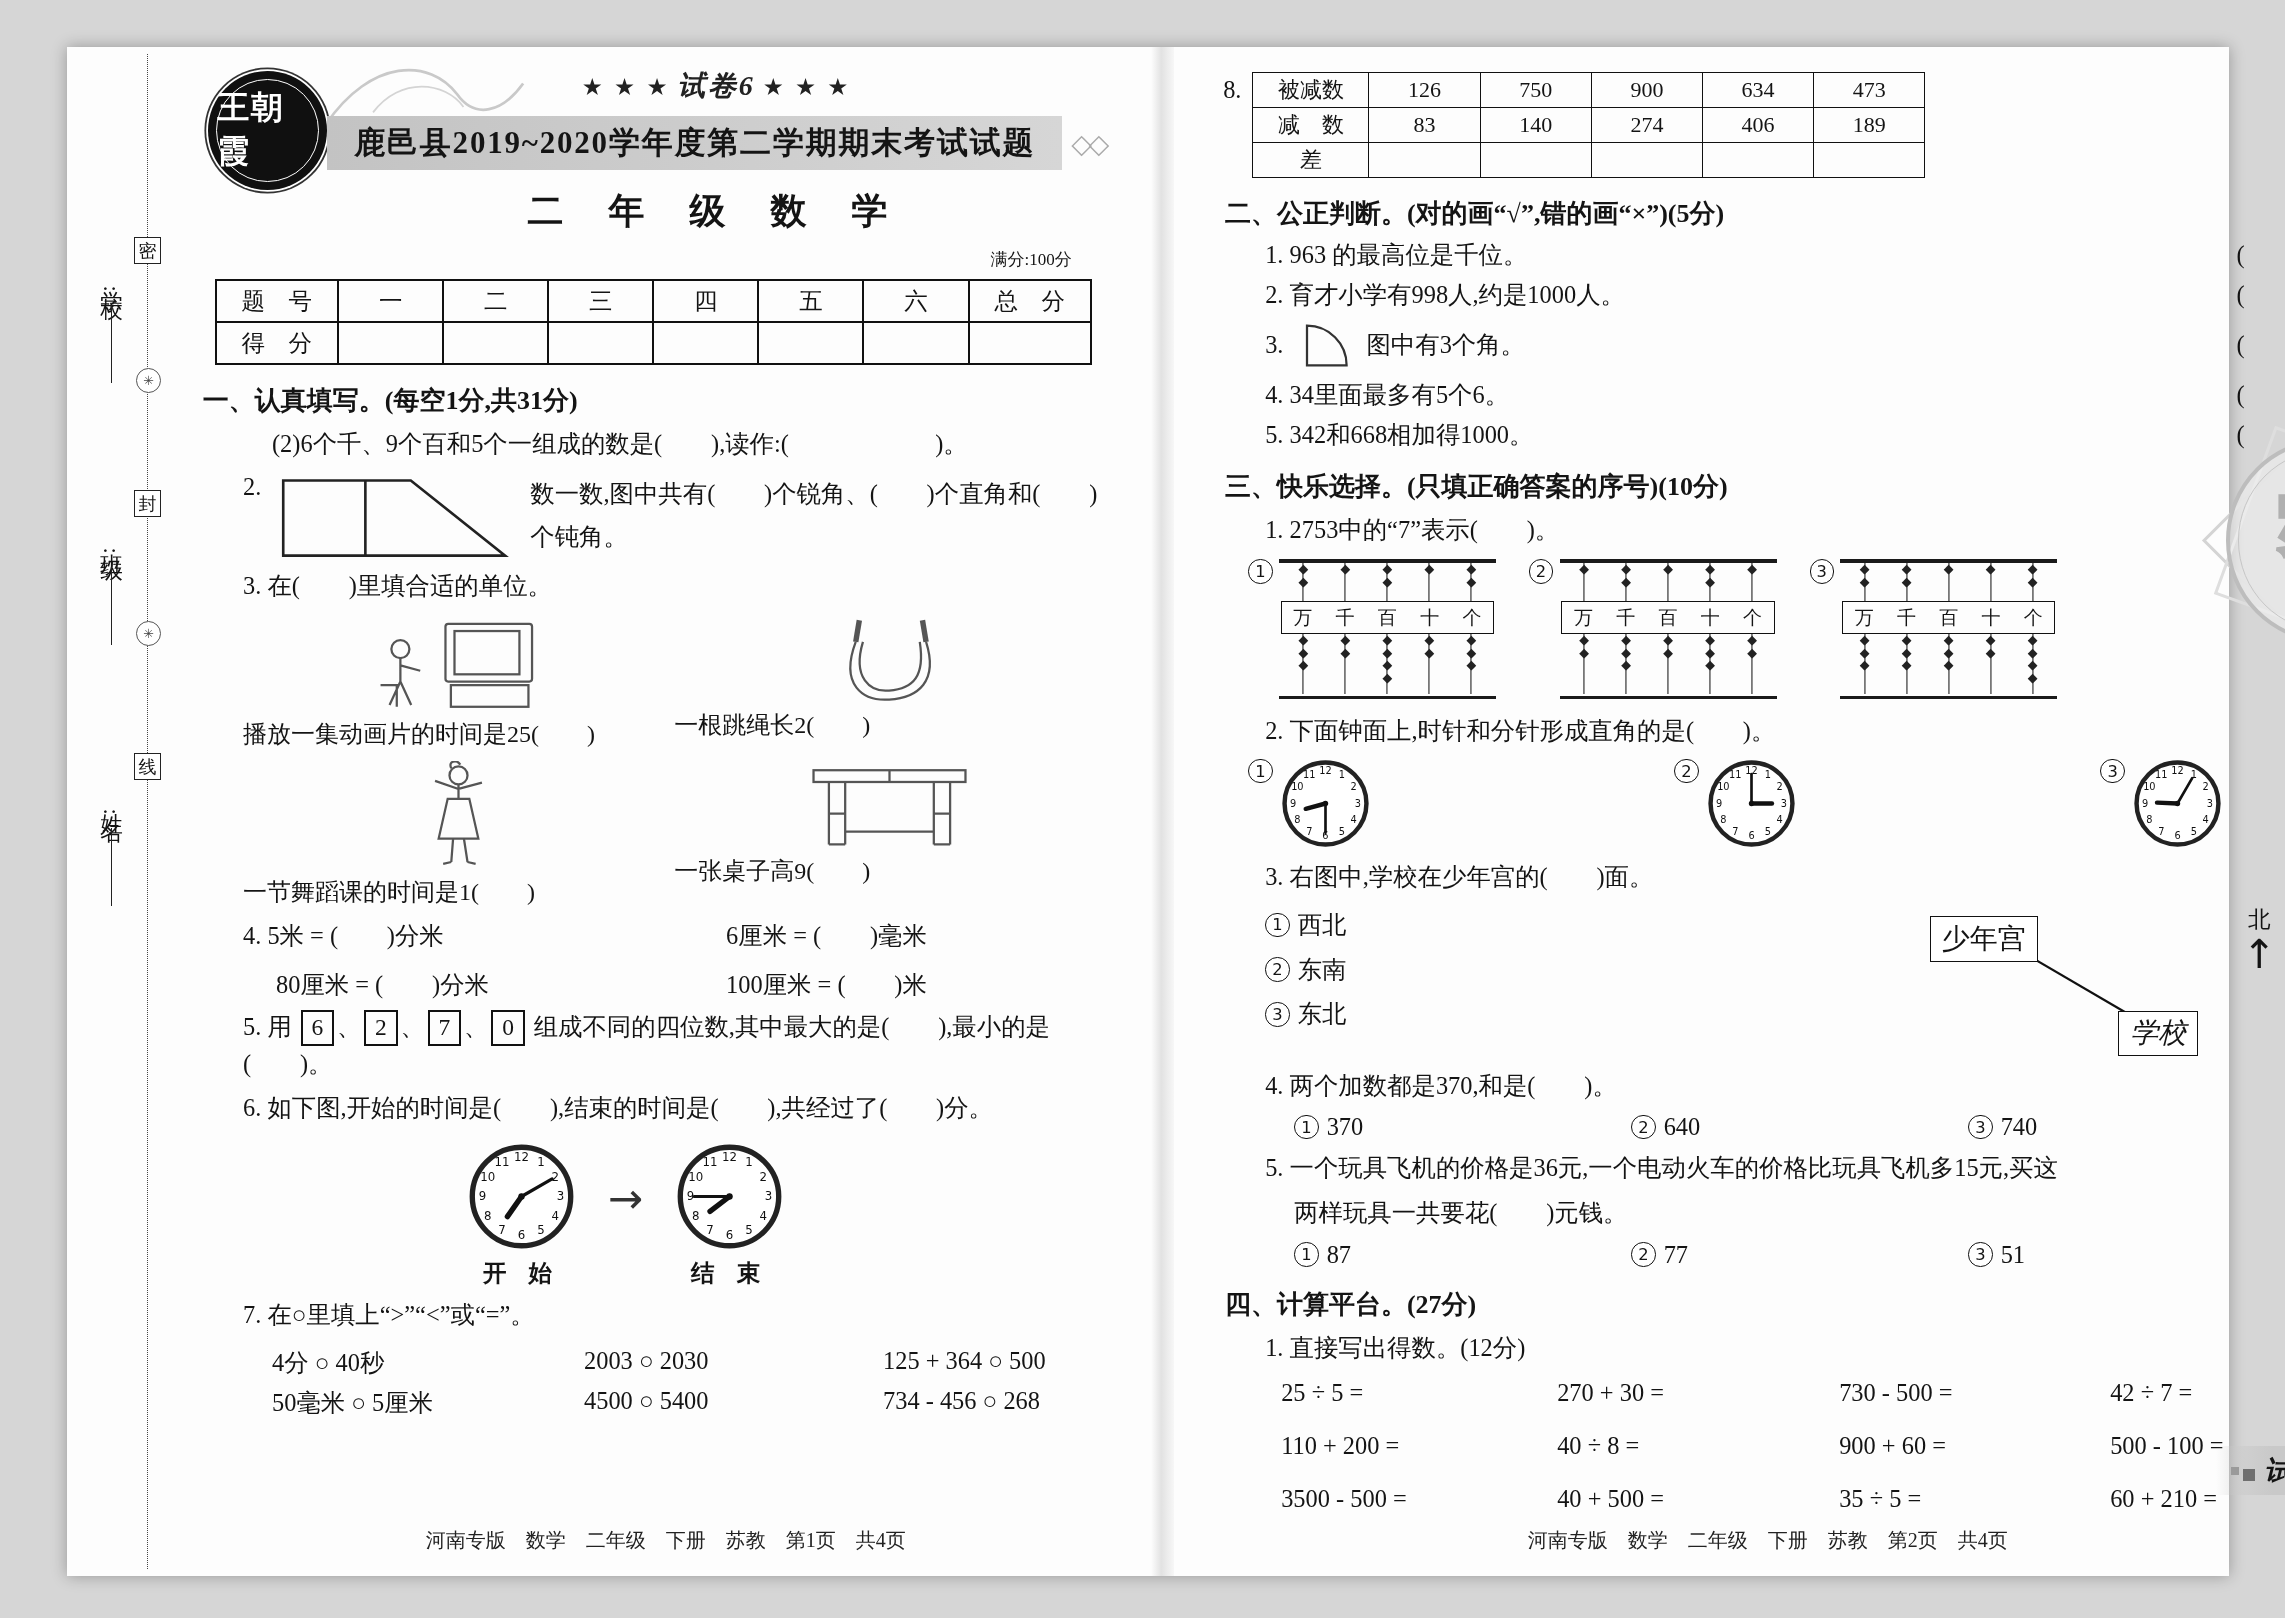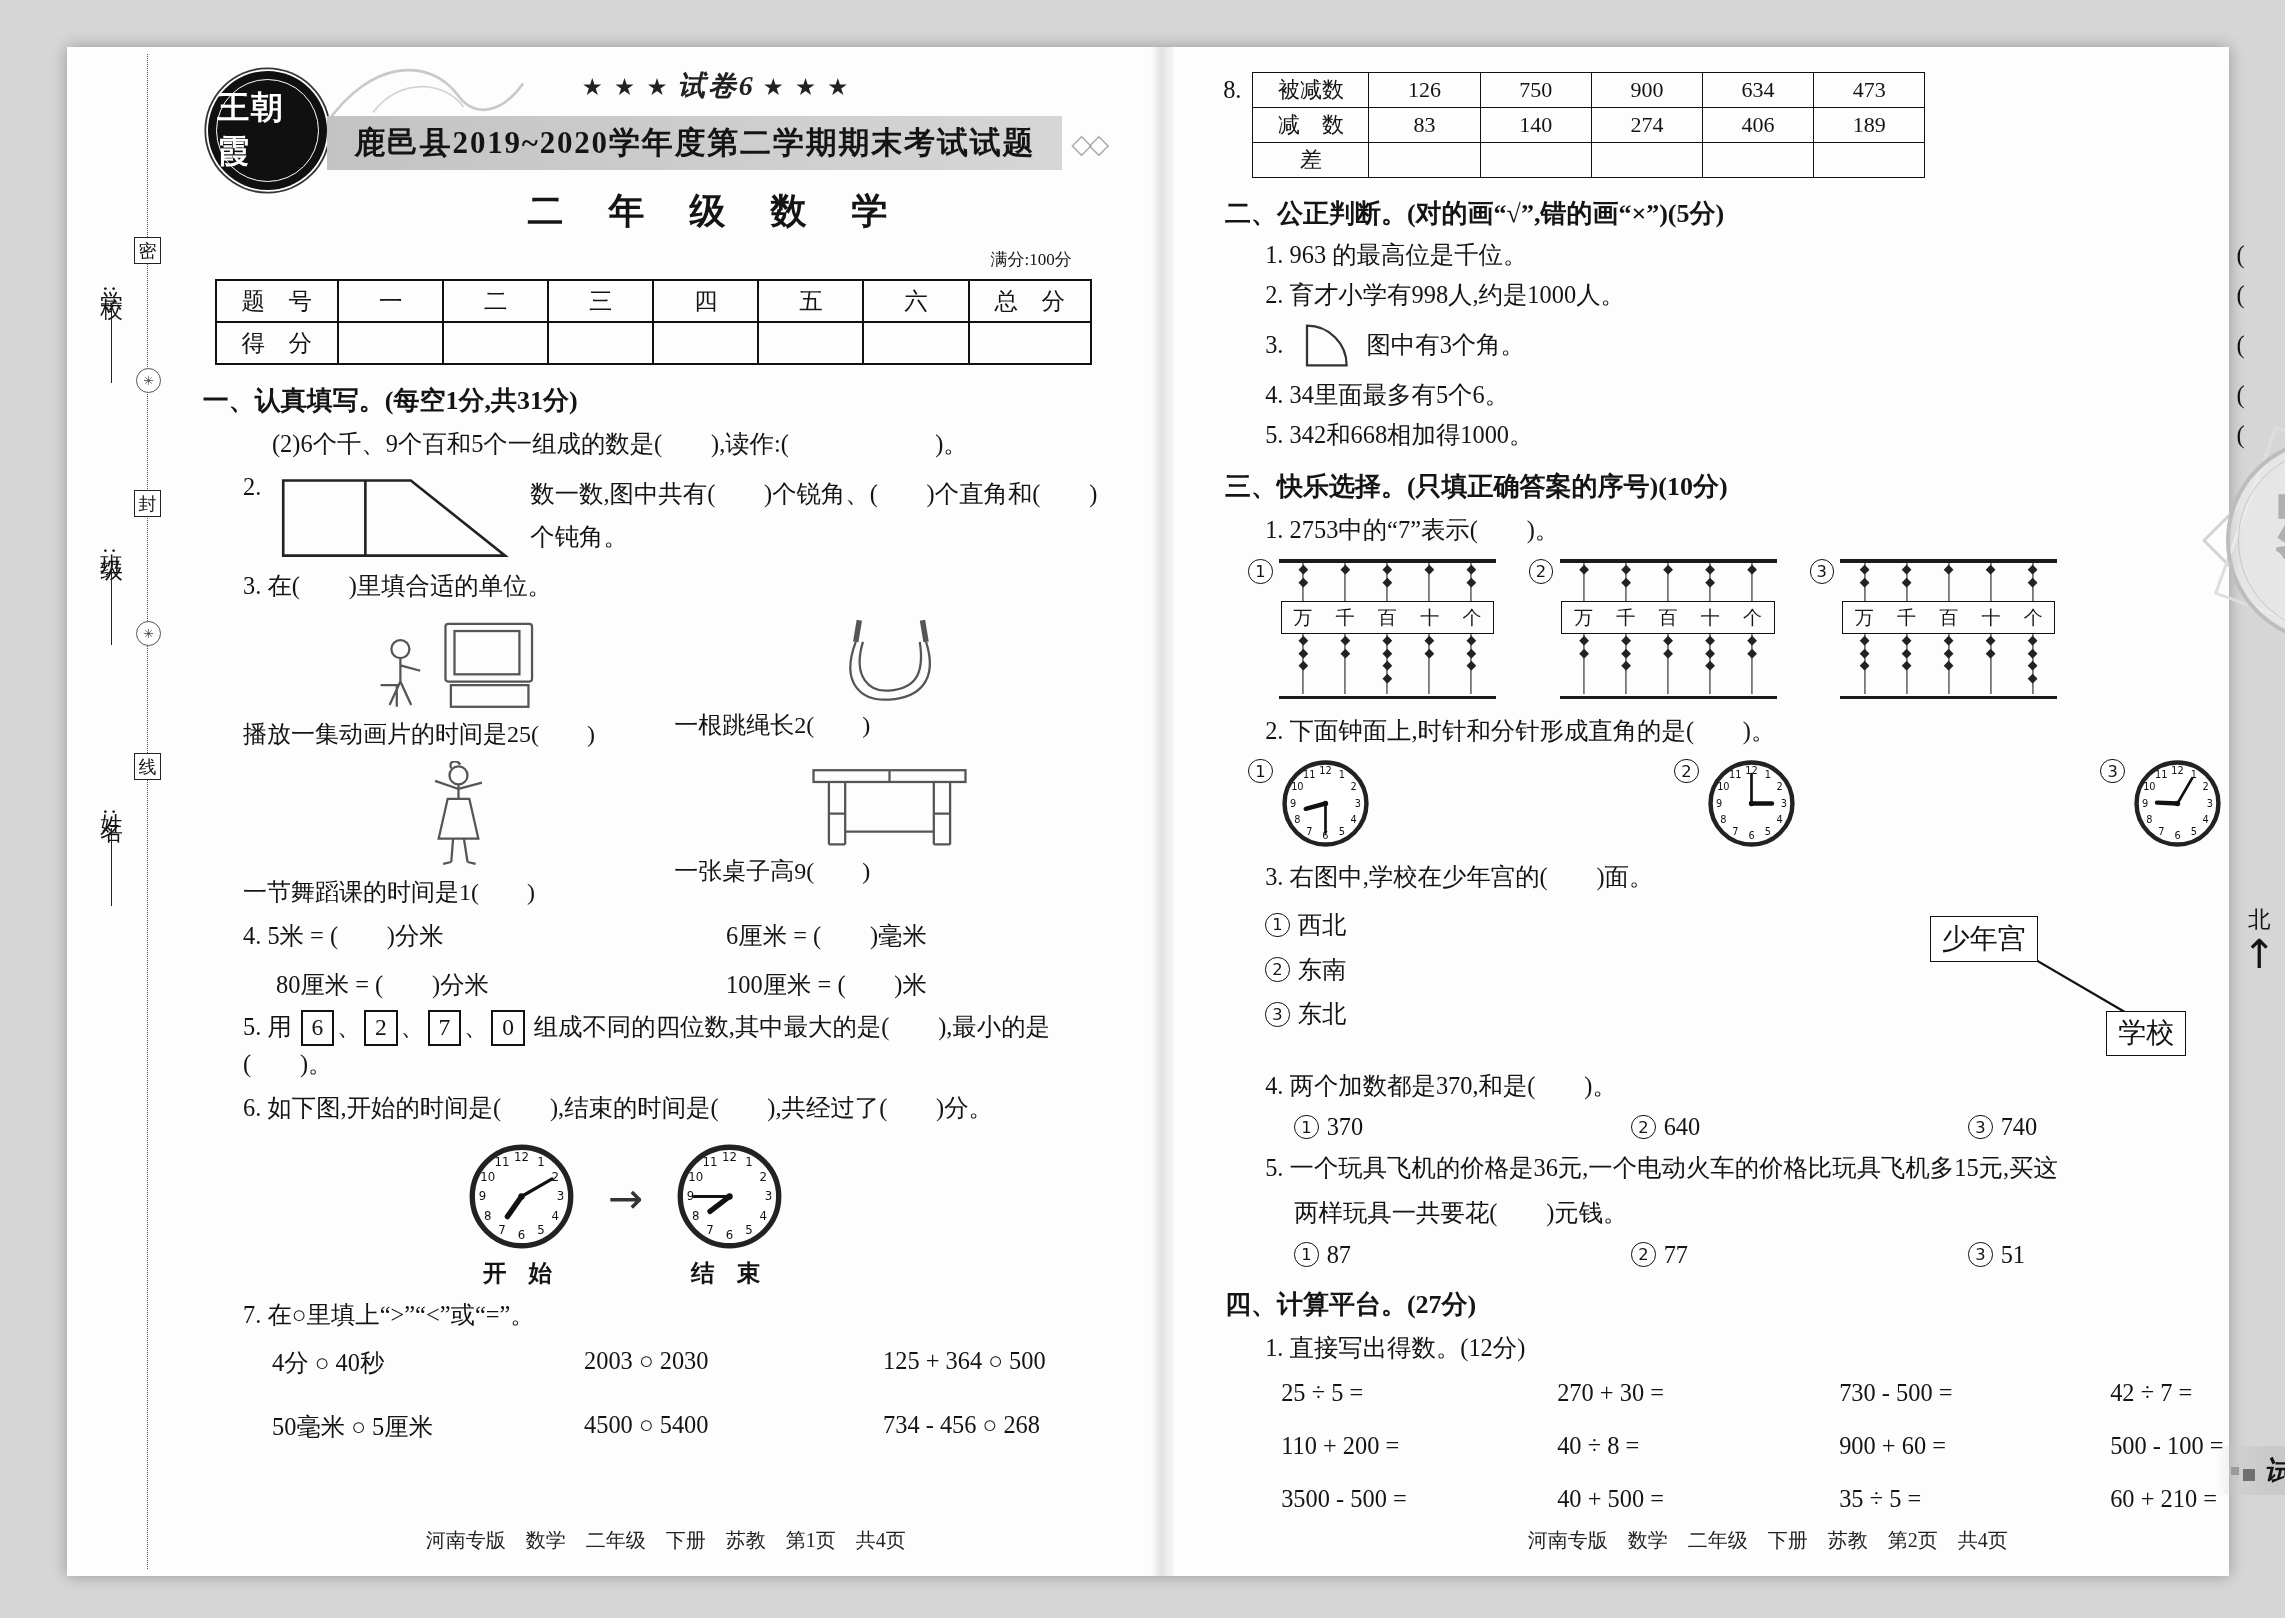--- a/index.html
+++ b/index.html
@@ -75,21 +75,21 @@
   .clkcol{display:flex;flex-direction:column;align-items:center;gap:7.2px;}
   .arrow{font-size:42px;color:#333;margin-top:-36px;font-family:"DejaVu Sans",sans-serif;}
   .clklabel{font-size:23.5px;font-weight:bold;letter-spacing:8.1px;}
   svg.clock .face{fill:#fff;stroke:#222;stroke-width:5;}
   svg.clock .hub{fill:#111;}
   svg.clock text.cnum{font-size:11px;fill:#111;text-anchor:middle;font-family:"DejaVu Sans",sans-serif;}
   svg.clock.big{width:107px;height:107px;}
   svg.clock.small{width:89px;height:89px;}
 
   
-  .cmp{display:grid;grid-template-columns:312px 299px auto;row-gap:32px;margin:12.7px 0 0 71px;font-size:24.4px;}
+  .cmp{display:grid;grid-template-columns:312px 299px auto;row-gap:8px;margin:12.7px 0 0 71px;font-size:24.4px;}
 
   
   .q8{display:flex;gap:11px;margin:1.8px 0 11px 0;}
   .qnum8{font-size:24.4px;padding-top:3.6px;}
   .q8t{border-collapse:collapse;width:673px;}
   .q8t td{border:1.8px solid #111;height:35px;text-align:center;font-size:22px;}
   .q8t td:first-child{width:116px;}
 
   .judge{display:flex;justify-content:space-between;align-items:center;margin:8.1px 0 8.1px 42px;font-size:24.4px;}
   .brk{margin-right:3.6px;}
@@ -113,21 +113,21 @@
   .clk-group{display:flex;gap:8.1px;align-items:flex-start;}
 
   .q3wrap{display:flex;margin:3.6px 0 0 42px;}
   .q3opts{flex:1;display:flex;flex-direction:column;gap:12.7px;padding-top:5.4px;}
   .opt{display:flex;align-items:center;gap:8.1px;font-size:24.4px;}
   .mapfig{width:357px;height:156px;position:relative;flex:0 0 357px;margin-right:22px;}
   .mapline{position:absolute;inset:0;width:100%;height:100%;}
   .mapline line{stroke:#111;stroke-width:2.5;}
   .mapbox{position:absolute;border:1.8px solid #111;padding:2.7px 11px;font-size:28px;background:#fff;}
   .palace{left:3.6px;top:12.7px;}
-  .school{left:180px;top:107px;}
+  .school{left:192px;top:107px;font-style:italic;}
   .north{position:absolute;right:7.2px;top:0;display:flex;flex-direction:column;align-items:center;font-size:22.6px;}
   .nar{font-size:40px;line-height:.9;margin-top:1.8px;font-family:"DejaVu Sans",sans-serif;}
 
   .optrow{display:flex;margin:9px 0 9px 71px;}
   .optrow .opt{width:337px;}
 
   .calc{display:grid;grid-template-columns:276px 282px 271px auto;row-gap:25px;margin:12.7px 0 0 58px;font-size:24.4px;}
 
   .corner{position:absolute;right:-16.3px;bottom:81px;display:flex;align-items:center;gap:9px;background:linear-gradient(90deg,rgba(201,201,201,0) 0,#c9c9c9 35%);padding:5.4px 38px 5.4px 14.5px;}
   .sq-a{width:8.1px;height:8.1px;background:#9a9a9a;}

